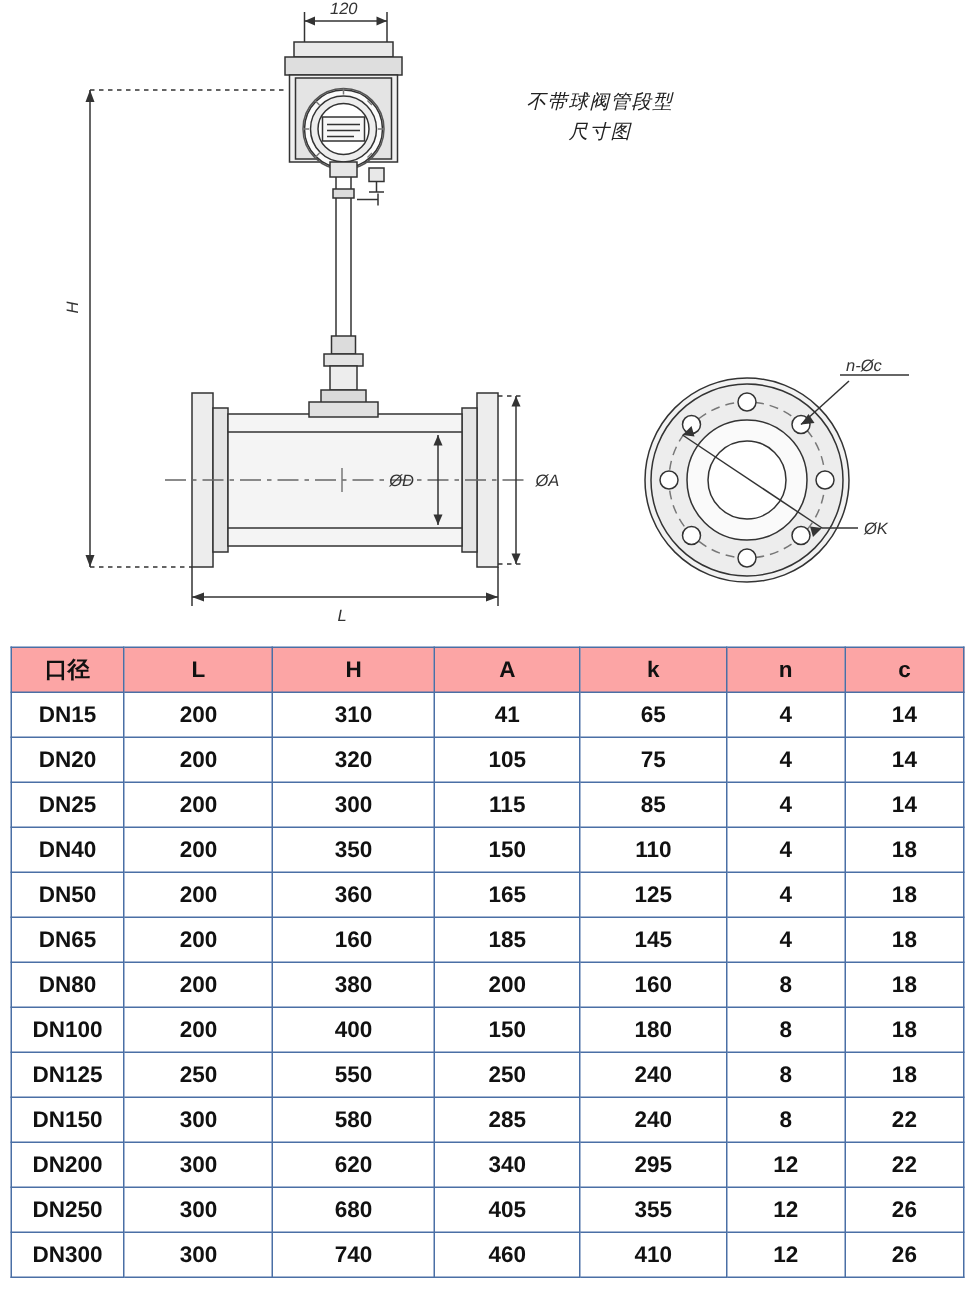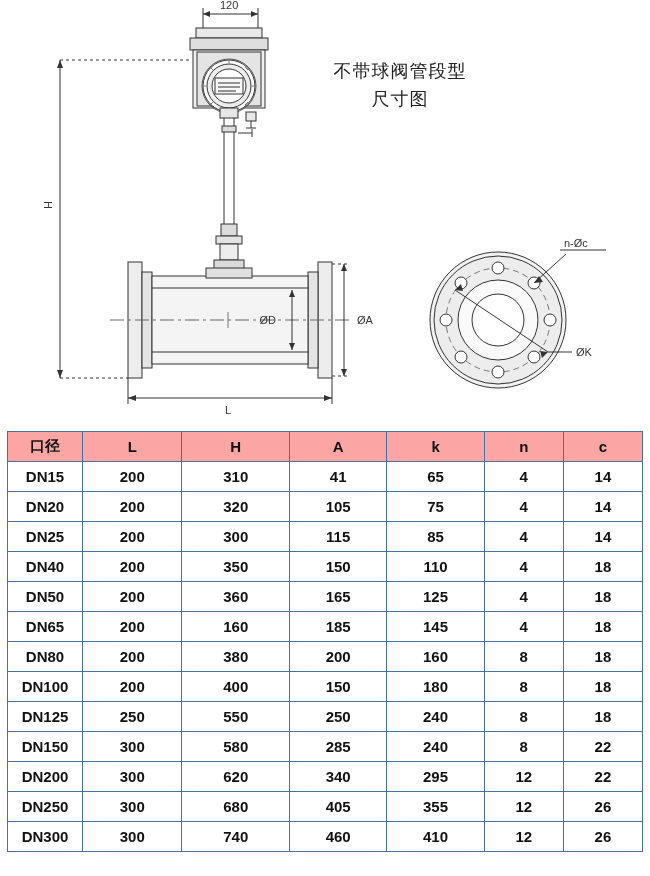--- a/index.html
+++ b/index.html
@@ -8,32 +8,33 @@
     background:#ffffff;
     font-family:"Liberation Sans", sans-serif;
     color:#000;
     position:relative;
     overflow:hidden;
   }
   #diagram-area{
     position:relative;
     width:580px;
     height:425px;
+    font-style:italic;
   }
   #diagram-area svg{display:block;}
   .dim-label{
     font-family:"Liberation Sans", sans-serif;
     font-size:11px;
     fill:#333;
   }
   .title-cn{
     position:absolute;
     left:300px;
     top:58px;
-    font-size:18px;
+    font-size:13px;
     color:#222;
     letter-spacing:1px;
     line-height:1.55;
     text-align:center;
     width:200px;
   }
   table{
     border-collapse:collapse;
     width:636px;
     margin:6px auto 0 auto;

